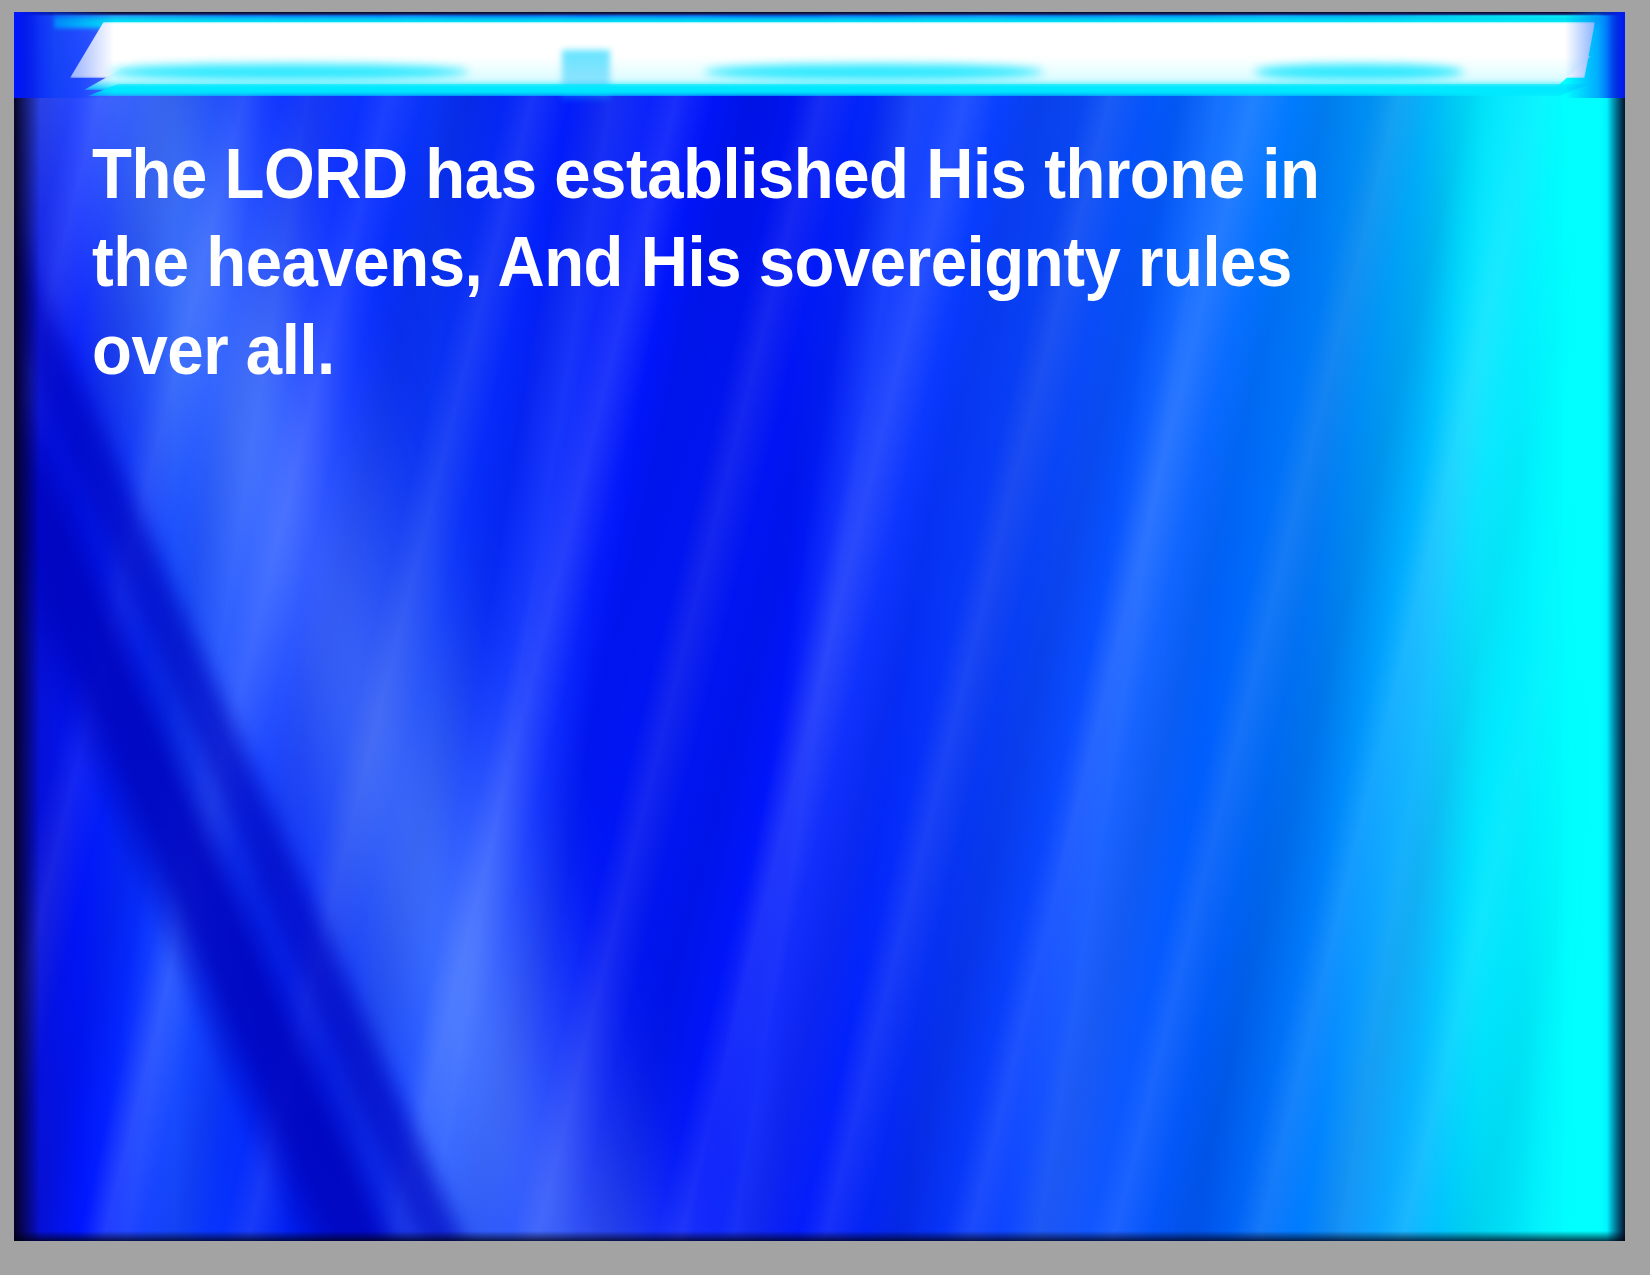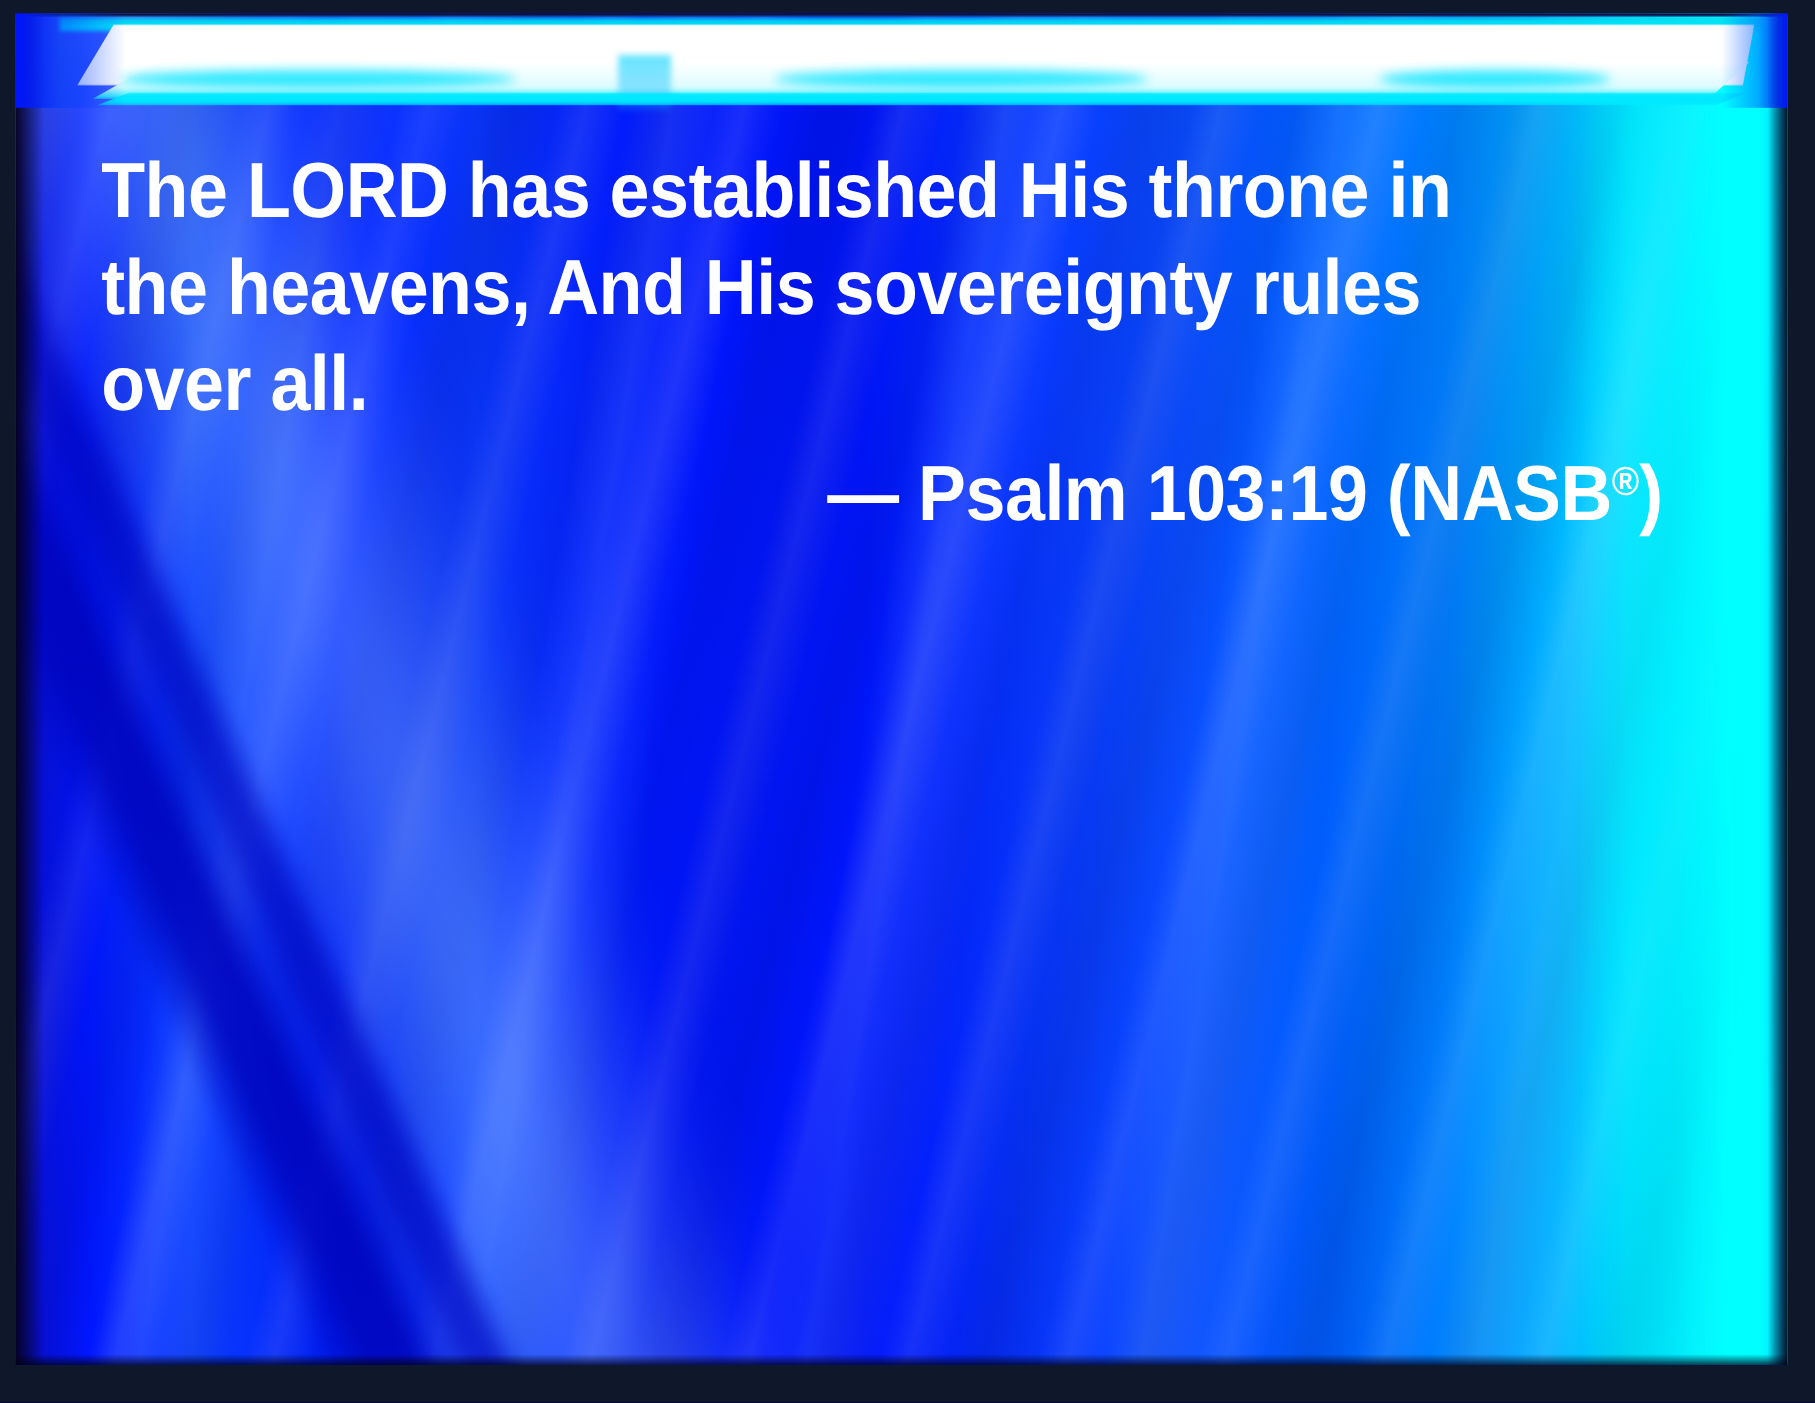--- a/index.html
+++ b/index.html
@@ -12,21 +12,21 @@
     height: 1275px;
     overflow: hidden;
     font-family: "Liberation Sans", sans-serif;
   }
 
   
   #slide {
     position: relative;
     width: 1650px;
     height: 1275px;
-    background: #0f172a;
+    background: #a3a3a3;
     overflow: hidden;
   }
 
   
   #artboard {
     position: absolute;
     left: 14px;
     top: 12px;
     width: 1611px;    
     height: 1229px;   
@@ -332,20 +332,17 @@
     </div>
 
     <div id="text-layer">
 
       <div class="verse-block">
         <div class="verse-line">The LORD has established His throne in</div>
         <div class="verse-line">the heavens, And His sovereignty rules</div>
         <div class="verse-line">over all.</div>
       </div>
 
-      <div class="attrib-block">
-        <div class="attrib-line"><span>—</span><span>&nbsp;</span><span>Psalm 103:19 (NASB</span><span class="reg">®</span><span>)</span></div>
-      </div>
 
     </div>
 
   </div>
 </div>
 
 </body></html>

